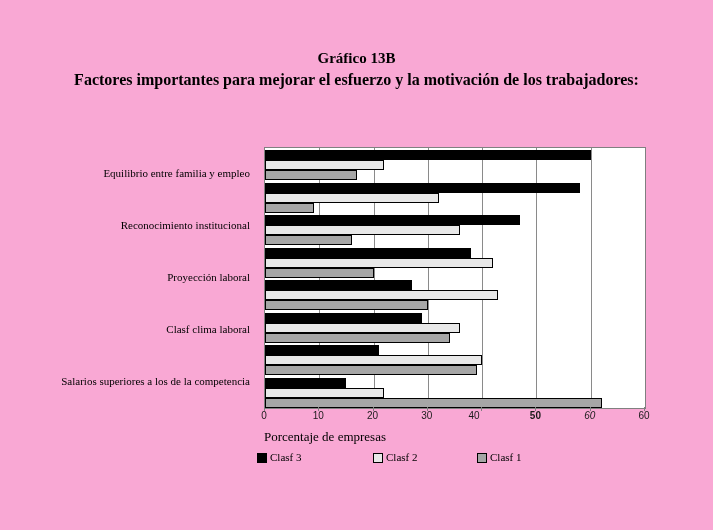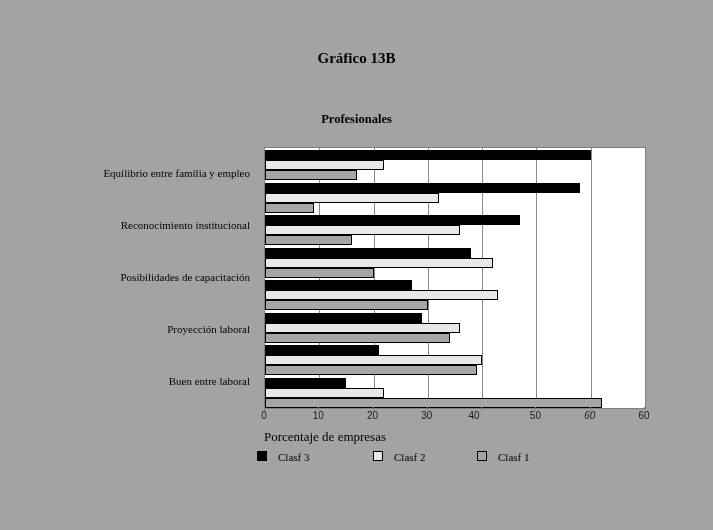--- a/index.html
+++ b/index.html
@@ -1,17 +1,17 @@
 <!DOCTYPE html>
 <html><head>
 <meta charset="utf-8">
 <style>
   html,body { margin:0; padding:0; background:#ffffff; }
   .page {
-    position:relative; width:713px; height:530px; background:#a3a3a3;
+    position:relative; width:713px; height:530px; background:#f9a8d4;
     font-family:"Liberation Serif", serif; color:#000; overflow:hidden;
   }
   .title1 { position:absolute; top:50px; left:0; width:100%; text-align:center;
             font-size:15px; font-weight:bold; }
   .title2 { position:absolute; top:71px; left:0; width:100%; text-align:center;
             font-size:16px; font-weight:bold; }
   .subtitle { position:absolute; top:112px; left:0; width:100%; text-align:center;
             font-size:12.5px; font-weight:bold; }
 
   .cat-labels { position:absolute; left:0; top:147px; width:256px; height:260px;
@@ -29,41 +29,41 @@
 
   .x-ticks { position:absolute; left:264px; top:410px; width:380px; height:14px;
             font-family:"Liberation Sans", sans-serif; font-size:10px; color:#1a1a1a; }
   .x-tick-label { position:absolute; transform:translateX(-50%); }
   .axis-tickmark { position:absolute; top:-3px; width:1px; height:4px; background:#808080; }
 
   .xlabel { position:absolute; left:264px; top:429px; width:220px; 
             font-size:13px; }
 
   .legend { position:absolute; left:0; top:451px; width:713px; height:16px; }
-  .legend-item { position:absolute; display:flex; align-items:flex-start; gap:11px;
+  .legend-item { position:absolute; display:flex; align-items:flex-end; gap:3px;
             font-size:11px; }
   .legend-swatch { width:8px; height:8px; border:1px solid #000; display:inline-block; }
 
   .footer { position:absolute; top:486px; left:0; width:100%; text-align:center;
             font-size:12.5px; }
 </style>
 </head>
 <body>
 
 <div class="page">
 
   <div class="title1">Gráfico 13B</div>
-  <div class="subtitle">Profesionales</div>
+  <div class="title2">Factores importantes para mejorar el esfuerzo y la motivación de los trabajadores:</div>
 
   <div class="cat-labels">
       <div class="cat-row">Equilibrio entre familia y empleo</div>
       <div class="cat-row">Reconocimiento institucional</div>
-      <div class="cat-row">Posibilidades de capacitación</div>
       <div class="cat-row">Proyección laboral</div>
-      <div class="cat-row">Buen entre laboral</div>
+      <div class="cat-row">Clasf clima laboral</div>
+      <div class="cat-row">Salarios superiores a los de la competencia</div>
     </div>
 
   <div class="plot">
     <div id="gridlines">
         <div class="gridline" style="left: 14.2857%;"></div>
         <div class="gridline" style="left: 28.5714%;"></div>
         <div class="gridline" style="left: 42.8571%;"></div>
         <div class="gridline" style="left: 57.1429%;"></div>
         <div class="gridline" style="left: 71.4286%;"></div>
         <div class="gridline" style="left: 85.7143%;"></div>
@@ -117,21 +117,21 @@
       <span class="x-tick-label" style="left: 0px;">0</span>
       <div class="axis-tickmark" style="left: 54.2857px;"></div>
       <span class="x-tick-label" style="left: 54.2857px;">10</span>
       <div class="axis-tickmark" style="left: 108.571px;"></div>
       <span class="x-tick-label" style="left: 108.571px;">20</span>
       <div class="axis-tickmark" style="left: 162.857px;"></div>
       <span class="x-tick-label" style="left: 162.857px;">30</span>
       <div class="axis-tickmark" style="left: 217.143px;"></div>
       <span class="x-tick-label" style="left: 210px;">40</span>
       <div class="axis-tickmark" style="left: 271.429px;"></div>
-      <span class="x-tick-label" style="left: 271.429px;">50</span>
+      <span class="x-tick-label" style="left: 271.429px; font-weight: bold;">50</span>
       <div class="axis-tickmark" style="left: 325.714px;"></div>
       <span class="x-tick-label" style="left: 325.714px; font-style: italic;">60</span>
       <div class="axis-tickmark" style="left: 380px;"></div>
       <span class="x-tick-label" style="left: 380px;">60</span>
     </div>
 
   <div class="xlabel">Porcentaje de empresas</div>
 
   <div class="legend">
     <div class="legend-item" style="left:257px">

